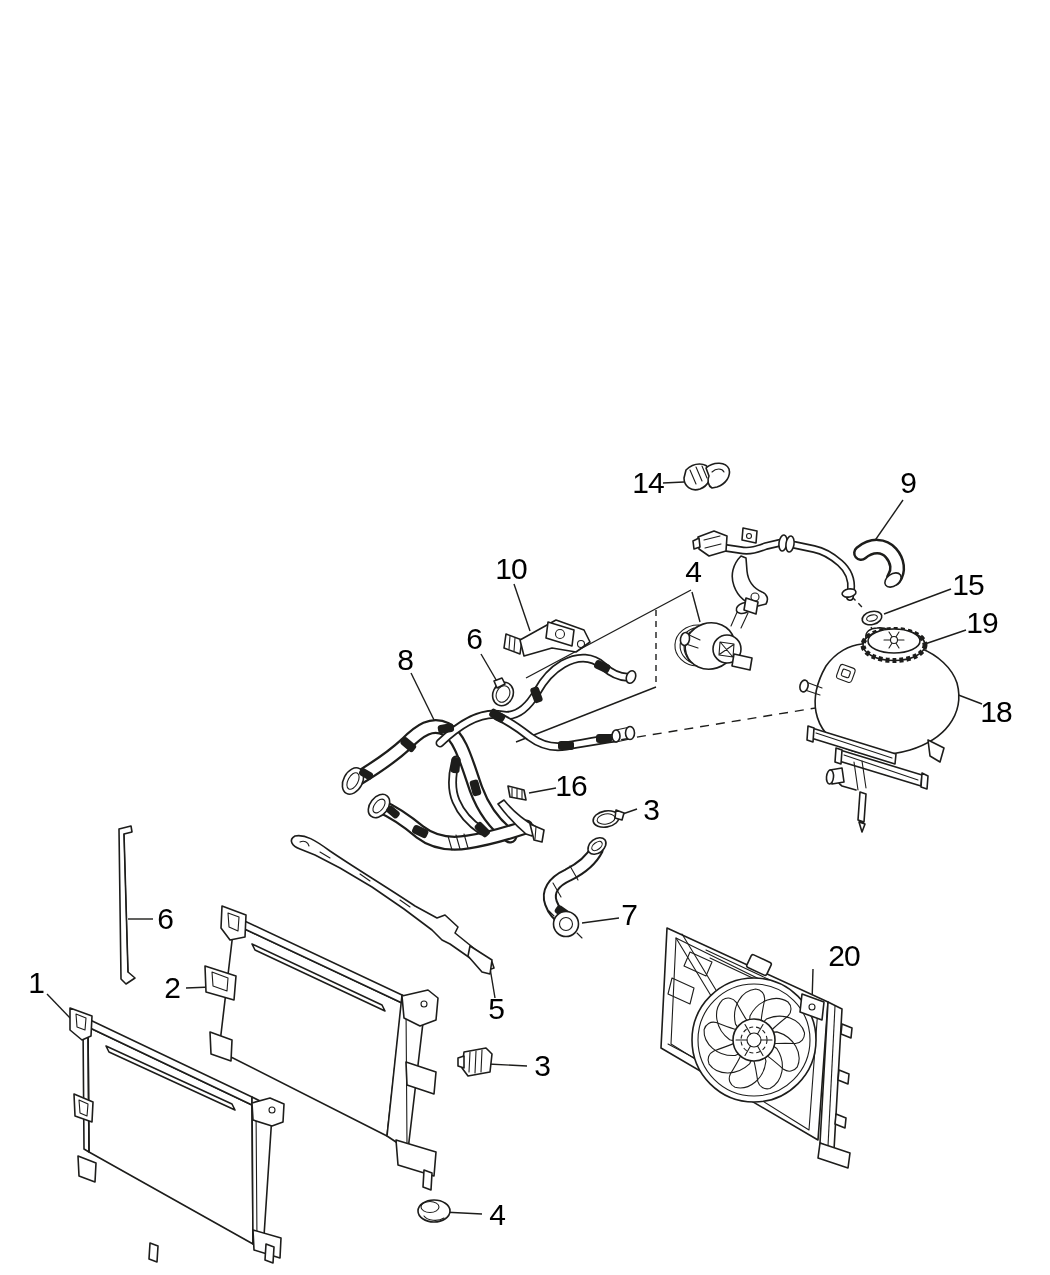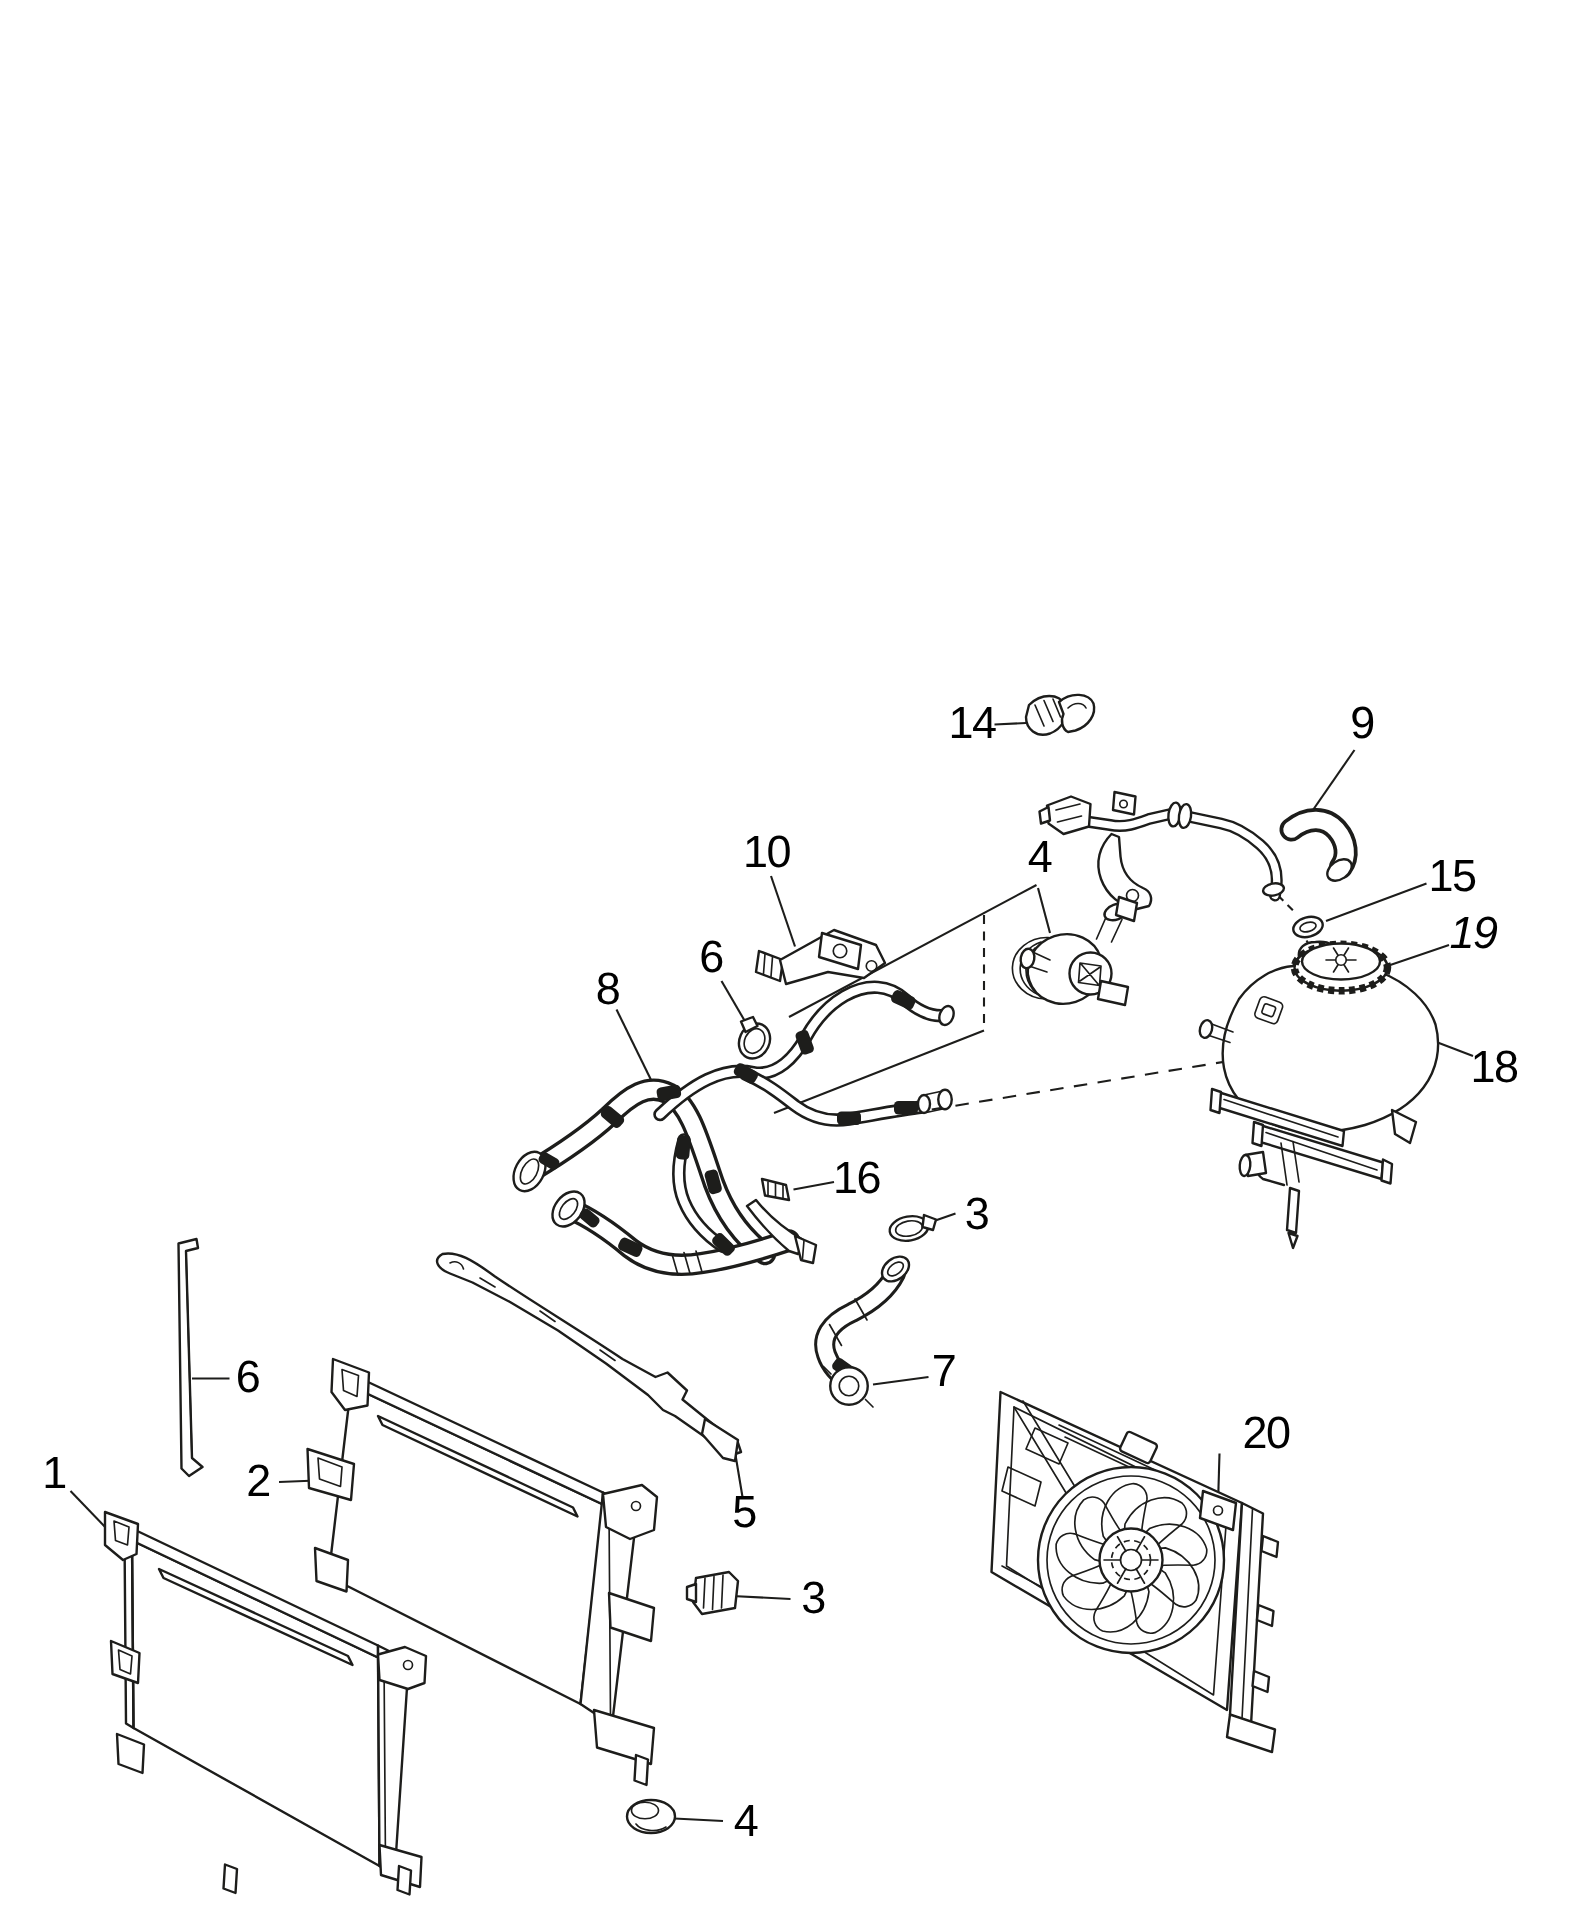--- a/index.html
+++ b/index.html
@@ -328,17 +328,17 @@
       <div class="callout" style="left: 405px; top: 660px;">8</div>
       <div class="callout" style="left: 908px; top: 483px;">9</div>
       <div class="callout" style="left: 511px; top: 569px;">10</div>
       <div class="callout" style="left: 651px; top: 810px;">3</div>
       <div class="callout" style="left: 474px; top: 639px;">6</div>
       <div class="callout" style="left: 648px; top: 483px;">14</div>
       <div class="callout" style="left: 968px; top: 585px;">15</div>
       <div class="callout" style="left: 571px; top: 786px;">16</div>
       <div class="callout" style="left: 693px; top: 572px;">4</div>
       <div class="callout" style="left: 996px; top: 712px;">18</div>
-      <div class="callout" style="left: 982px; top: 623px; font-style: italic;">19</div>
+      <div class="callout" style="left: 982px; top: 623px;">19</div>
       <div class="callout" style="left: 813px; top: 956px; margin-left: 31px;">20</div>
     </div>
 
 </div>
 
 </body></html>

